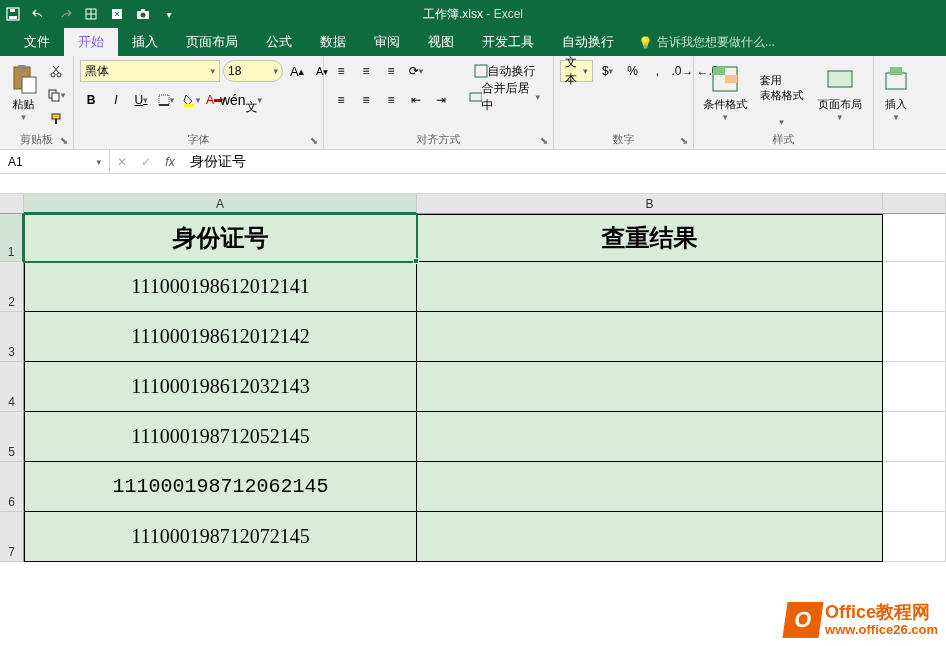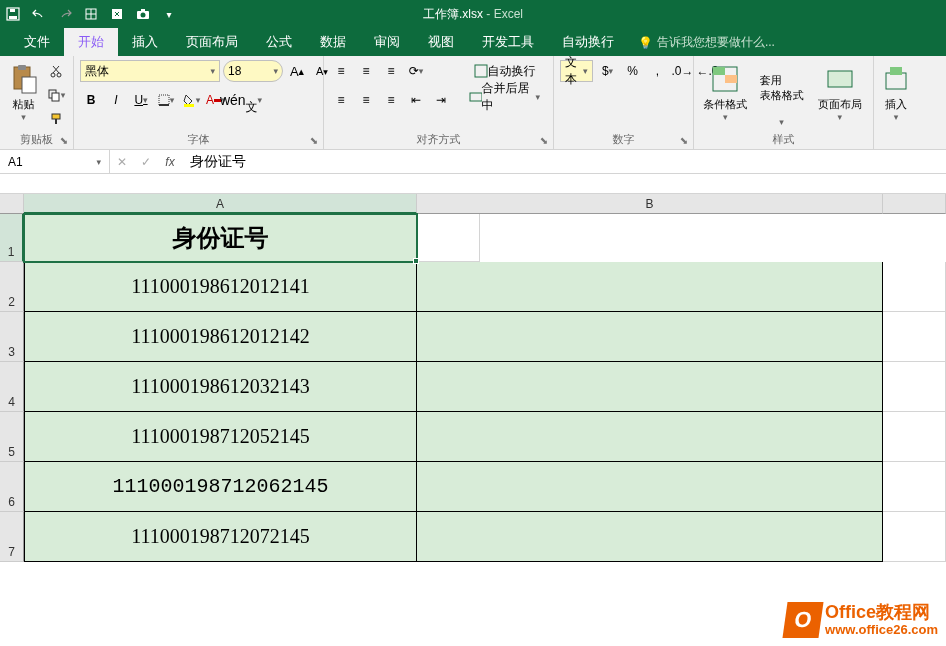--- a/index.html
+++ b/index.html
@@ -333,20 +333,21 @@
   <div class="col-headers">
     <div class="row-hdr-space"></div>
     <div class="col-header sel-col" style="width:393px;">A</div>
     <div class="col-header" style="width:466px;">B</div>
     <div class="col-header" style="width:63px;"></div>
   </div>
   <div id="grid-body">
       <div class="grid-row">
         <div class="row-header sel-row" style="height: 48px;">1</div>
         <div class="cell header-cell selected-cell table-border-top table-border-left" style="width: 393px; height: 48px;">身份证号<div class="fill-handle"></div></div>
+        <div class="cell header-cell table-border-top" style="width: 466px; height: 48px;">查重结果</div>
         <div class="cell empty-col" style="width: 63px; height: 48px;"></div>
       </div>
       <div class="grid-row">
         <div class="row-header" style="height: 50px;">2</div>
         <div class="cell table-border-left" style="width: 393px; height: 50px;">111000198612012141</div>
         <div class="cell" style="width: 466px; height: 50px;"></div>
         <div class="cell empty-col" style="width: 63px; height: 50px;"></div>
       </div>
       <div class="grid-row">
         <div class="row-header" style="height: 50px;">3</div>

